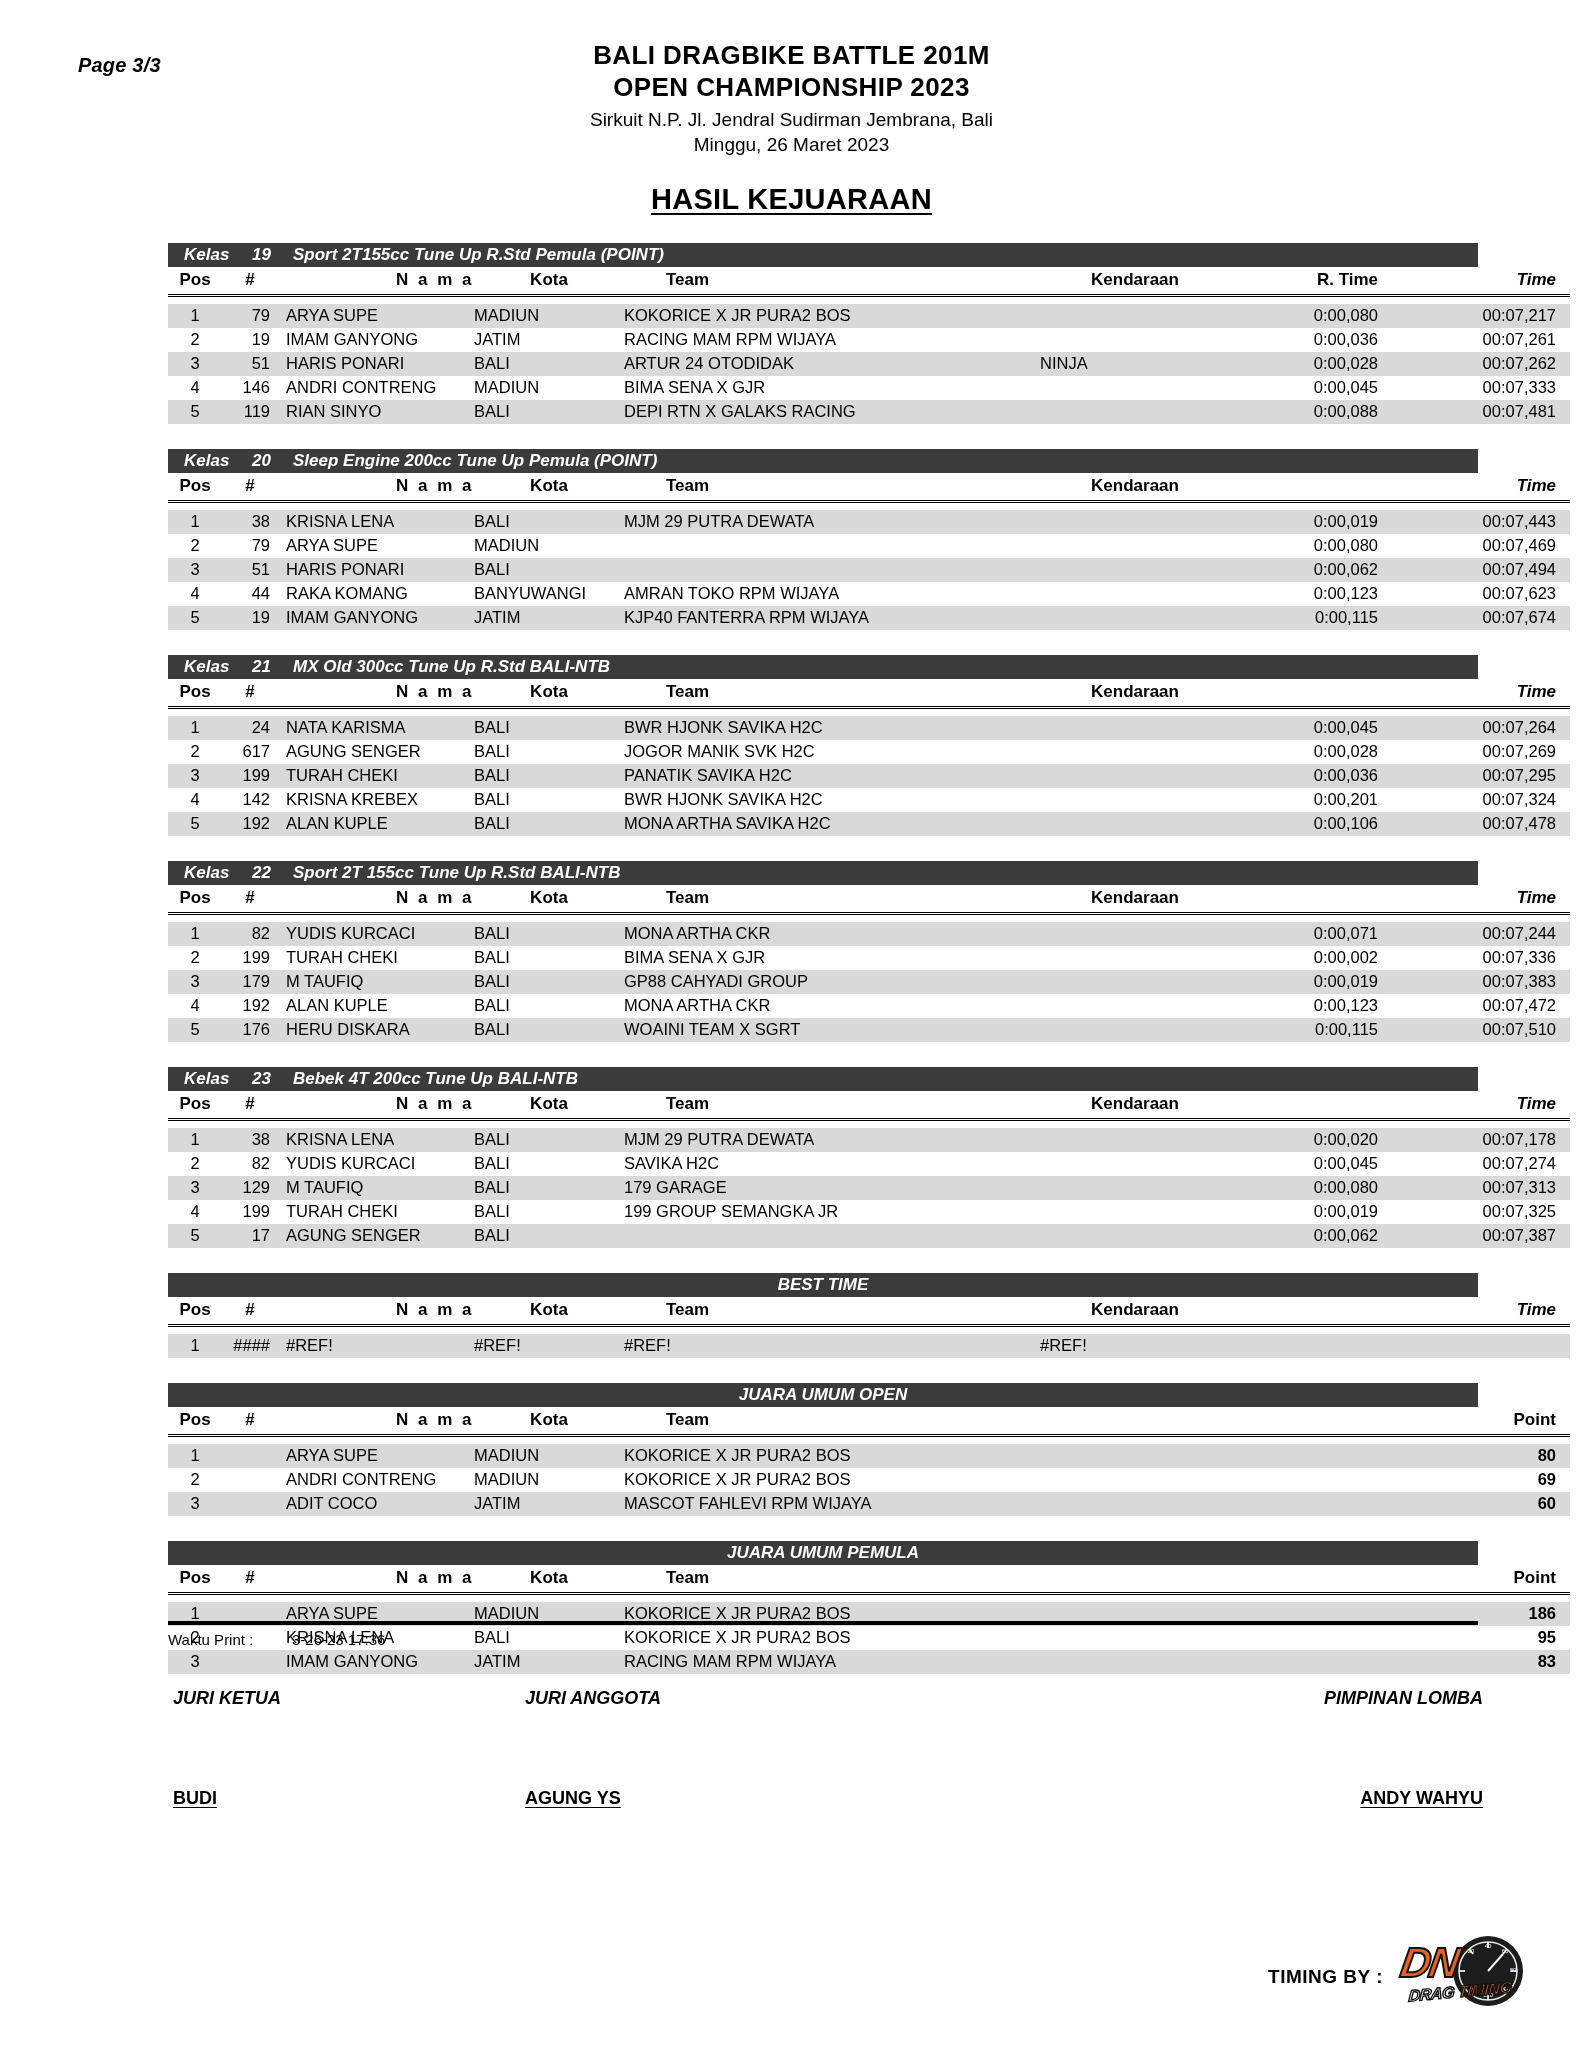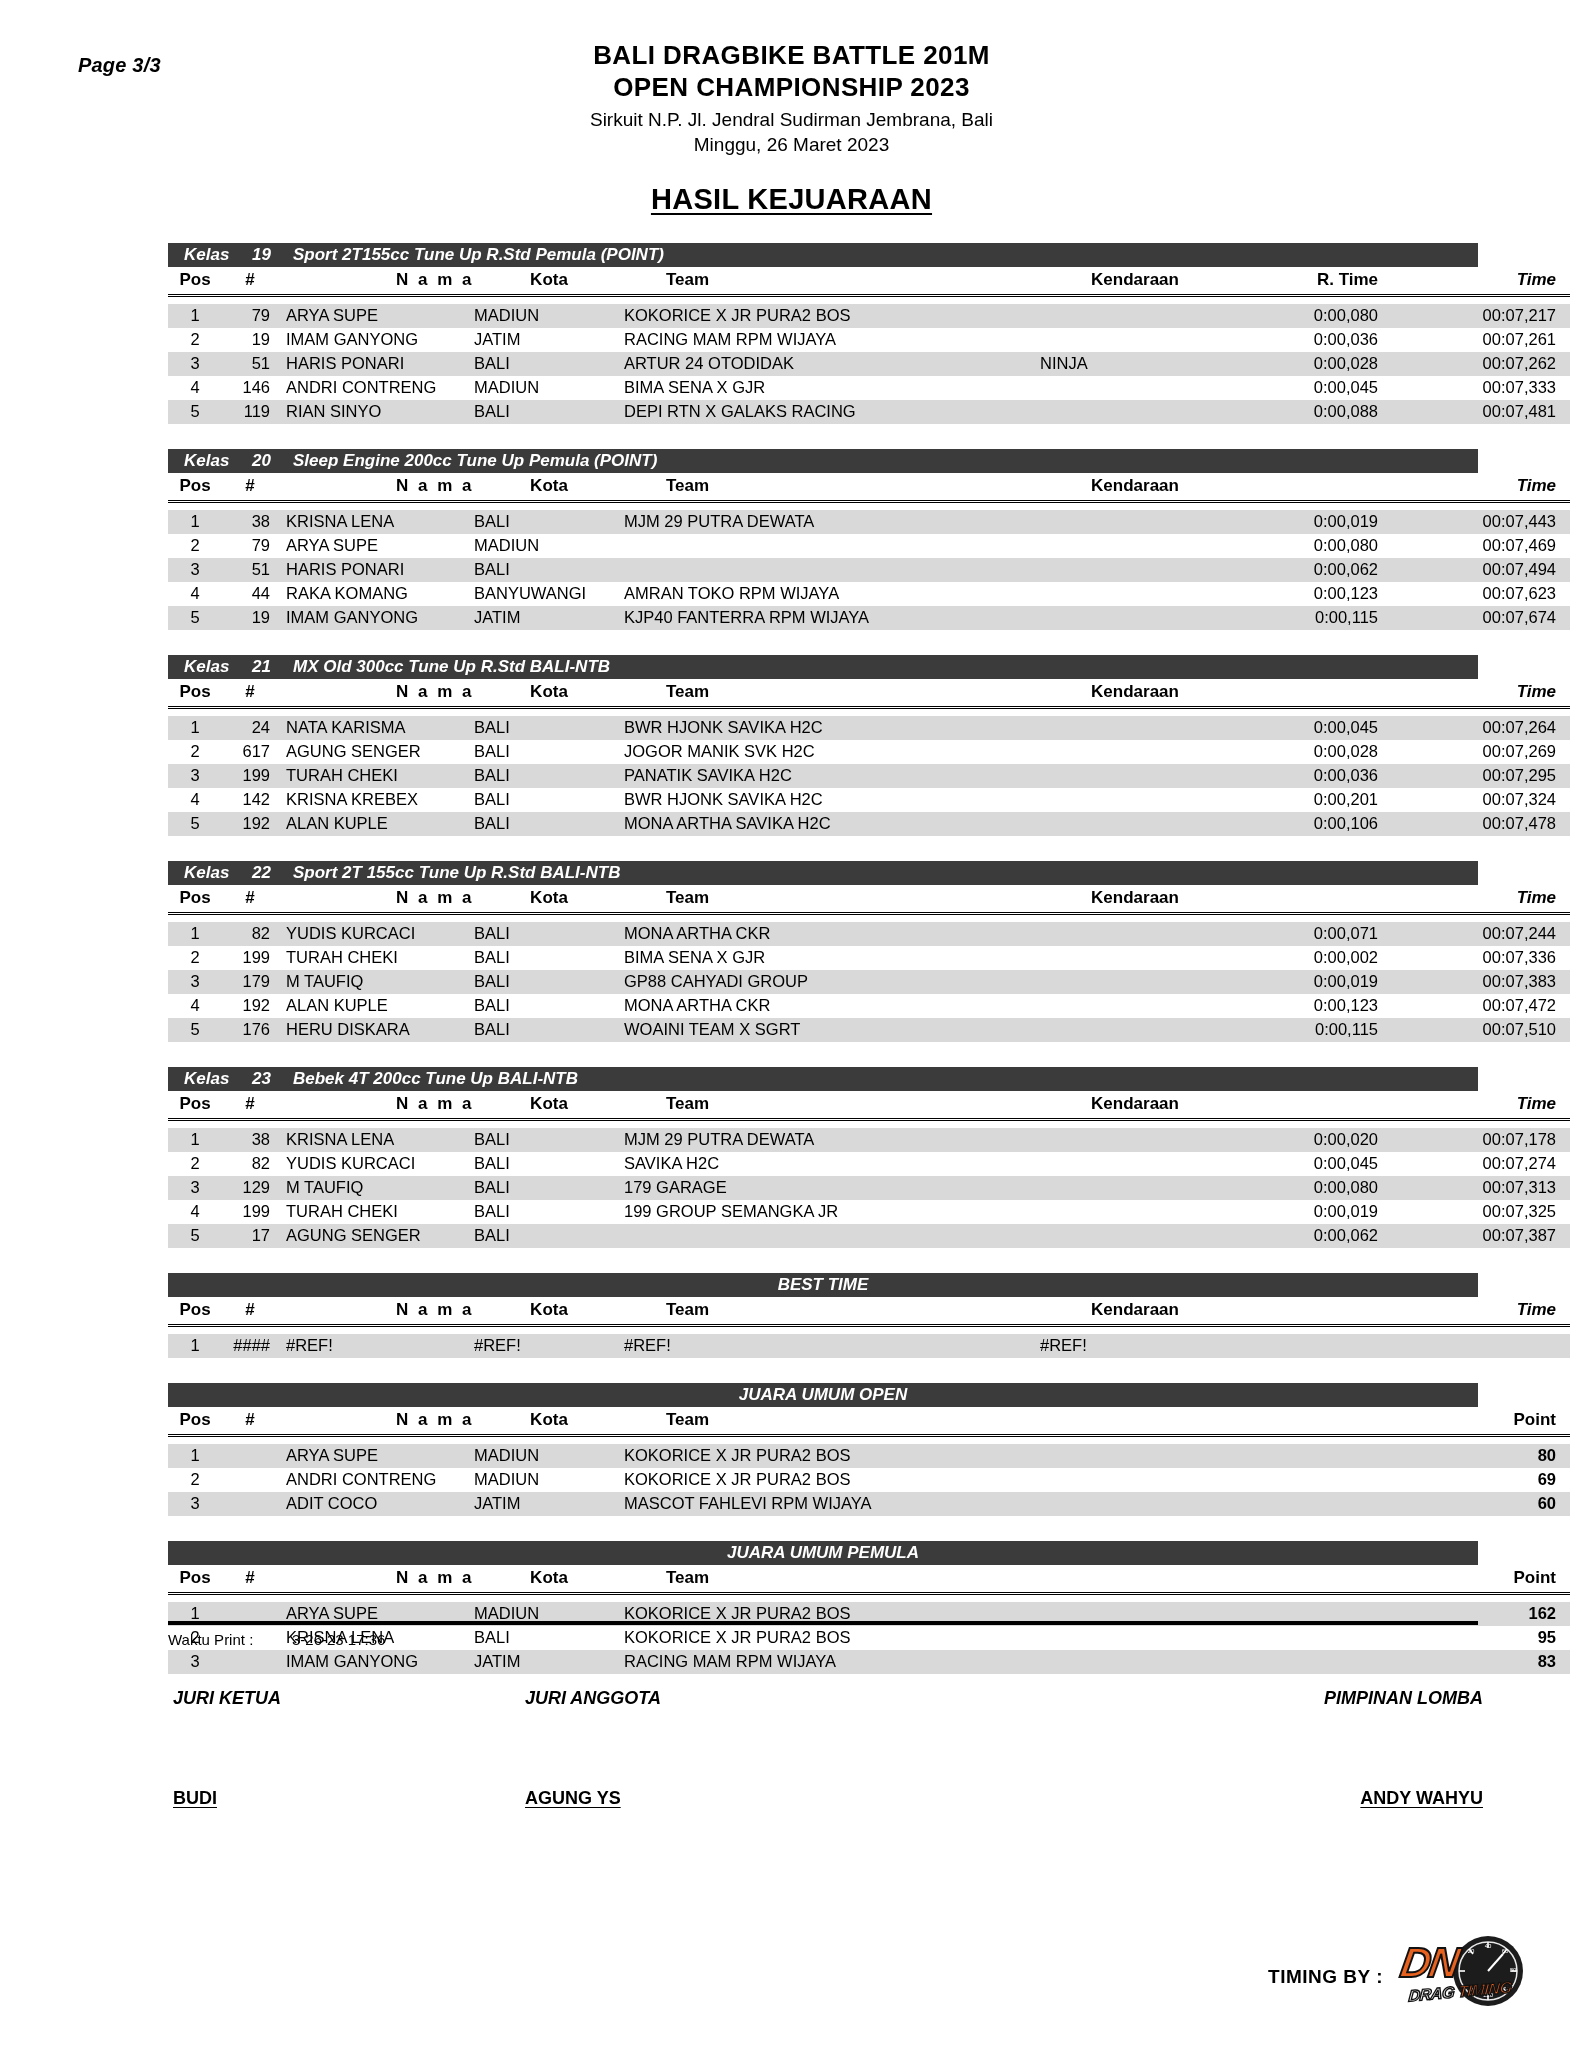--- a/index.html
+++ b/index.html
@@ -744,21 +744,21 @@
               <td colspan="8"></td>
             </tr>
             <tr class="alt">
               <td class="c-pos">1</td>
               <td class="c-num"></td>
               <td class="c-nama">ARYA SUPE</td>
               <td class="c-kota">MADIUN</td>
               <td class="c-team">KOKORICE X JR PURA2 BOS</td>
               <td class="c-kend"></td>
               <td class="c-rtime"></td>
-              <td class="c-point">162</td>
+              <td class="c-point">186</td>
             </tr>
             <tr>
               <td class="c-pos">2</td>
               <td class="c-num"></td>
               <td class="c-nama">KRISNA LENA</td>
               <td class="c-kota">BALI</td>
               <td class="c-team">KOKORICE X JR PURA2 BOS</td>
               <td class="c-kend"></td>
               <td class="c-rtime"></td>
               <td class="c-point">95</td>

